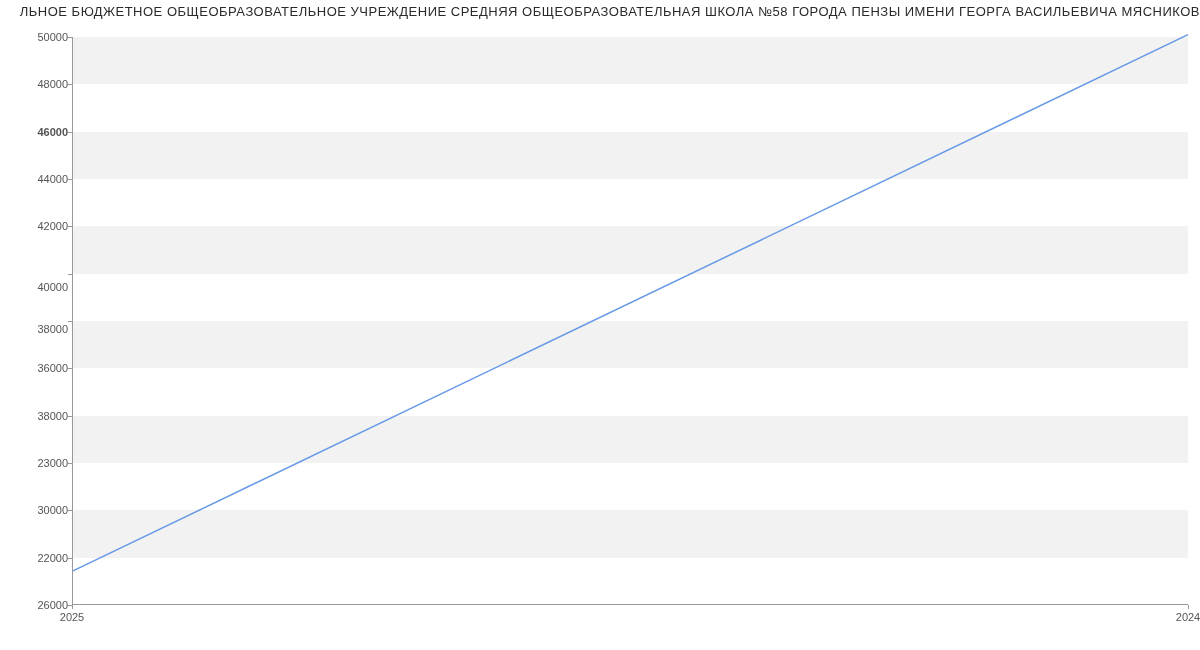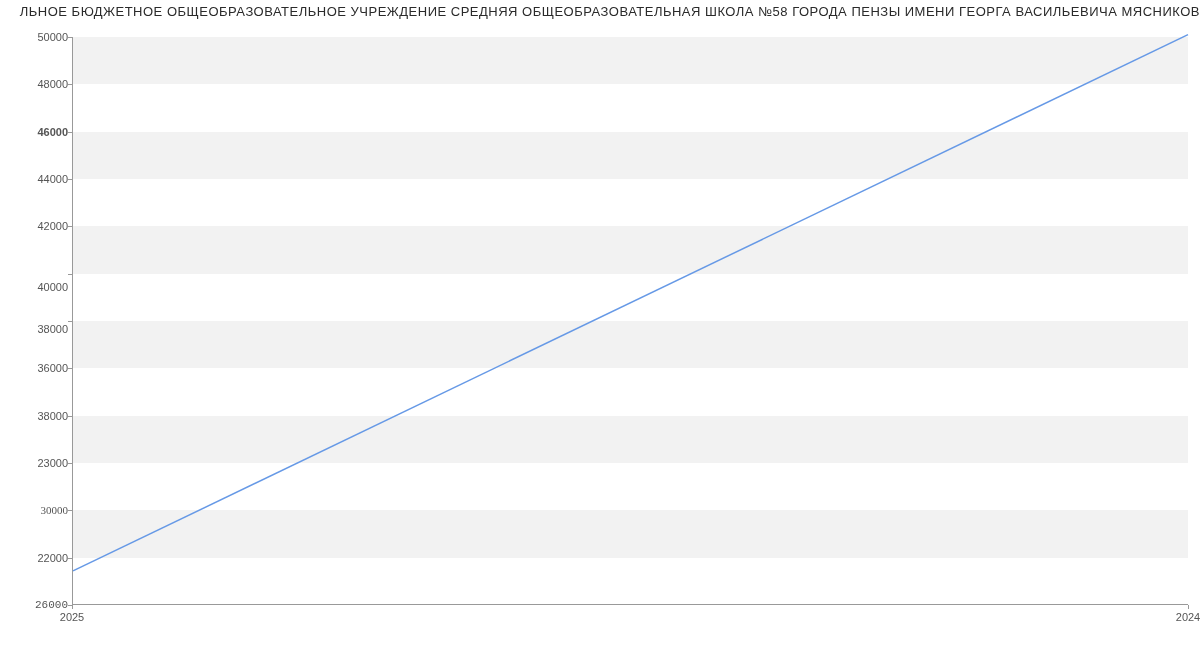--- a/index.html
+++ b/index.html
@@ -93,25 +93,25 @@
       <div class="grid-band" style="top: 0px; height: 47.3333px;"></div>
       <div class="grid-band" style="top: 94.6667px; height: 47.3333px;"></div>
       <div class="grid-band" style="top: 189.333px; height: 47.3333px;"></div>
       <div class="grid-band" style="top: 284px; height: 47.3333px;"></div>
       <div class="grid-band" style="top: 378.667px; height: 47.3333px;"></div>
       <div class="grid-band" style="top: 473.333px; height: 47.3333px;"></div>
     <svg class="line-svg" viewBox="0 0 1116 568" preserveAspectRatio="none">
       <path class="data-line" d="M0 534.8666666666667 L1116 -2.3666666666666742"></path>
     </svg>
   </div>
-<div class="y-tick-label" style="top: 586px; font-family: Liberation Mono, monospace;">26000</div>
+<div class="y-tick-label" style="top: 586px;">26000</div>
     <div class="y-tick-mark" style="top: 586px;"></div>
     <div class="y-tick-label" style="top: 538.667px;">22000</div>
     <div class="y-tick-mark" style="top: 538.667px;"></div>
-    <div class="y-tick-label" style="top: 491.333px; font-family: Liberation Serif, serif;">30000</div>
+    <div class="y-tick-label" style="top: 491.333px;">30000</div>
     <div class="y-tick-mark" style="top: 491.333px;"></div>
     <div class="y-tick-label" style="top: 444px;">23000</div>
     <div class="y-tick-mark" style="top: 444px;"></div>
     <div class="y-tick-label" style="top: 396.667px;">38000</div>
     <div class="y-tick-mark" style="top: 396.667px;"></div>
     <div class="y-tick-label" style="top: 349.333px;">36000</div>
     <div class="y-tick-mark" style="top: 349.333px;"></div>
     <div class="y-tick-label" style="top: 310px;">38000</div>
     <div class="y-tick-mark" style="top: 302px;"></div>
     <div class="y-tick-label" style="top: 268px;">40000</div>

